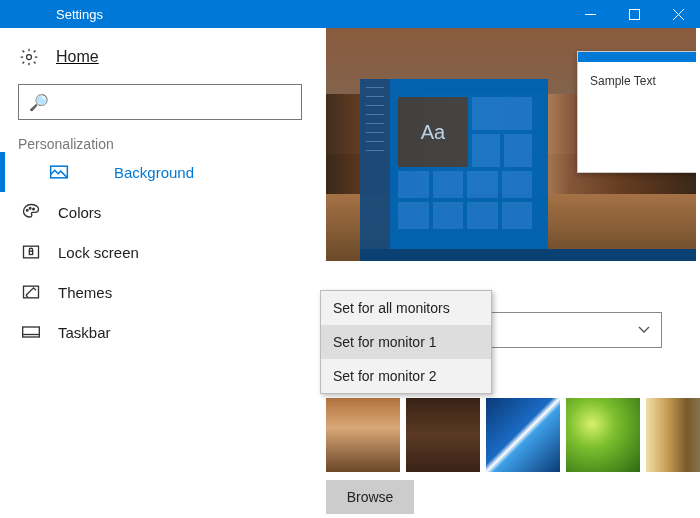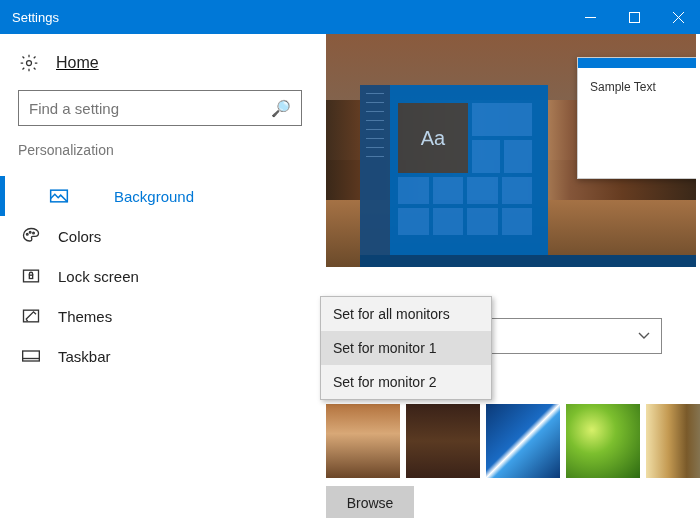--- a/index.html
+++ b/index.html
@@ -1,31 +1,31 @@
 <!DOCTYPE html>
 <html><head>
 <meta charset="utf-8">
 <style>
   * { box-sizing: border-box; margin: 0; padding: 0; font-family: "Segoe UI", Arial, sans-serif; }
   body { background: #e8e8e8; width: 700px; height: 518px; overflow: hidden; }
   .window { width: 700px; height: 518px; background: #fff; position: relative; display: flex; flex-direction: column; }
-  .titlebar { background: #0078D7; height: 34px; display: flex; align-items: center; color: #fff; }
+  .titlebar { background: #0078D7; height: 28px; display: flex; align-items: center; color: #fff; padding-left: 44px; }
   .titlebar .title { padding-left: 12px; font-size: 13px; }
   .titlebar .spacer { flex: 1; }
   .titlebar .winbtn { width: 44px; height: 30px; display: flex; align-items: center; justify-content: center; }
   .titlebar svg { stroke: #fff; stroke-width: 1; fill: none; }
   .content { flex: 1; display: flex; position: relative; overflow: hidden; }
   .sidebar { width: 320px; padding: 18px; }
   .home-row { display: flex; align-items: center; gap: 16px; margin-bottom: 16px; text-decoration: underline; }
   .home-row .label { font-size: 16px; color: #222; }
   .icon-slot { width: 22px; height: 22px; display: flex; align-items: center; justify-content: center; font-size: 18px; color: #333; }
   .searchbox { border: 1px solid #777; height: 36px; display: flex; align-items: center; padding: 0 10px; margin-bottom: 16px; }
   .searchbox input { border: none; flex: 1; font-size: 15px; outline: none; color: #444; background: transparent; }
   .searchbox .sicon { color: #555; font-size: 16px; transform: scaleX(-1); }
-  .section-title { color: #777; font-size: 14px; margin-bottom: 18px; }
+  .section-title { color: #777; font-size: 14px; }
   .nav-item { display: flex; align-items: center; gap: 16px; height: 40px; padding-left: 2px; position: relative; cursor: pointer; }
   .nav-item.selected::before { content: ""; position: absolute; left: -18px; top: 0; bottom: 0; width: 5px; background: #0078D7; }
   .nav-item.selected .label, .nav-item.selected .icon-slot { color: #0078D7; margin-left: 28px; }
   .nav-item .label { font-size: 15px; color: #222; }
   .main { flex: 1; position: relative; }
   .preview { position: absolute; left: 6px; top: -5px; width: 370px; height: 238px; background: #000; overflow: hidden; }
   .wallpaper { position: absolute; inset: 0; }
   .wallpaper .sky { position: absolute; top: 0; left: 0; right: 0; height: 55%; background: linear-gradient(#8B5A3C, #7b6a5a); }
   .wallpaper .trees { position: absolute; bottom: 0; left: 0; right: 0; height: 70%; background: linear-gradient(to right, #3d2a1a 0%, #6b3f22 12%, #8B5A3C 20%, #c89a6a 30%, #e0c9a8 42%, #c89a6a 55%, #8B5A3C 66%, #6b3f22 80%, #3d2a1a 100%); opacity: 0.95; }
   .wallpaper .ground { position: absolute; bottom: 0; left: 0; right: 0; height: 28%; background: linear-gradient(#a57245, #6b4a2a); }
@@ -91,21 +91,20 @@
         <span class="icon-slot">
           <svg class="nav-svg" viewBox="0 0 24 24" fill="none" stroke="#333" stroke-width="1.5">
               <circle cx="12" cy="12" r="3"></circle>
               <path d="M12 2v3M12 19v3M4.2 4.2l2.1 2.1M17.7 17.7l2.1 2.1M2 12h3M19 12h3M4.2 19.8l2.1-2.1M17.7 6.3l2.1-2.1"></path>
             </svg>
         </span>
         <span class="label">Home</span>
       </div>
 
       <div class="searchbox">
-        <input type="text" placeholder="Find a setting" style="">
         <span class="sicon">🔍</span>
       </div>
 
       <div class="section-title">Personalization</div>
 
       <div class="nav-item selected">
         <span class="icon-slot">
           <svg class="nav-svg" viewBox="0 0 24 24" fill="none" stroke="#0078D7" stroke-width="1.8">
               <rect x="2" y="5" width="20" height="14"></rect>
               <path d="M2 15l5-5 4 4 3-3 8 8"></path>

